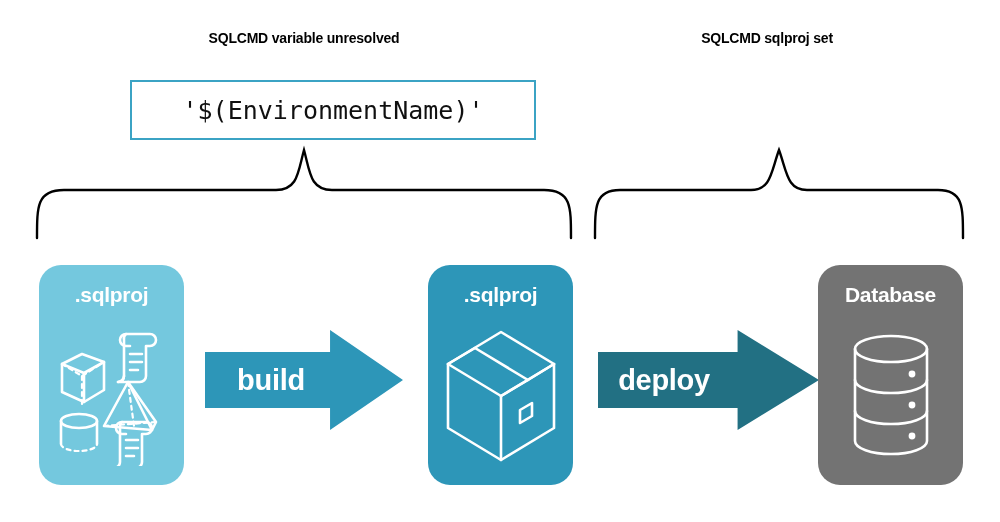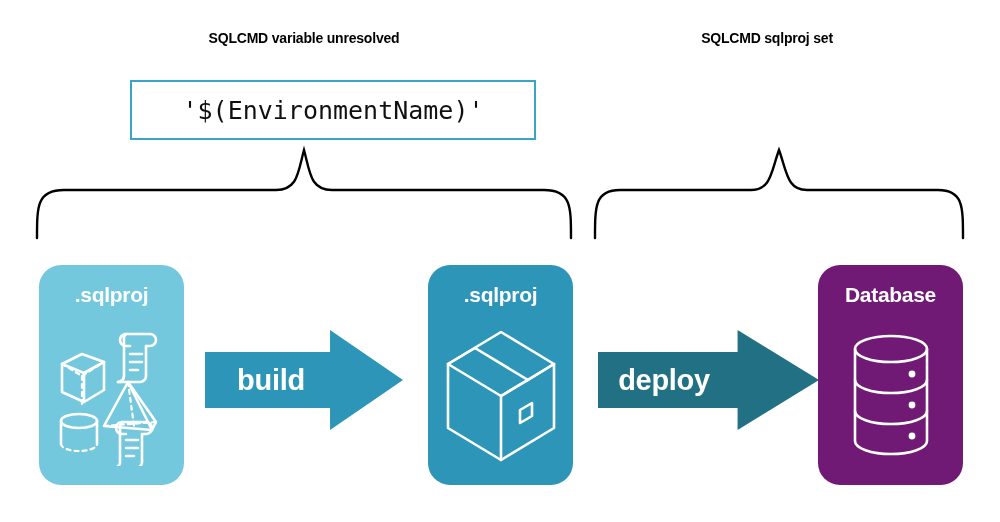--- a/index.html
+++ b/index.html
@@ -71,21 +71,21 @@
     top: 265px;
     width: 145px;
     height: 220px;
     border-radius: 22px;
     display: flex;
     flex-direction: column;
     align-items: center;
   }
   #stage-sqlproj  { left: 39px;  background: #74c8de; }
   #stage-dacpac   { left: 428px; background: #2d96b8; }
-  #stage-database { left: 818px; background: #701a75; }
+  #stage-database { left: 818px; background: #737373; }
 
   .stage-label {
     margin-top: 18px;
     font-family: "Liberation Sans", sans-serif;
     font-weight: bold;
     font-size: 21px;
     color: #ffffff;
     white-space: nowrap;
     letter-spacing: -0.3px;
   }

